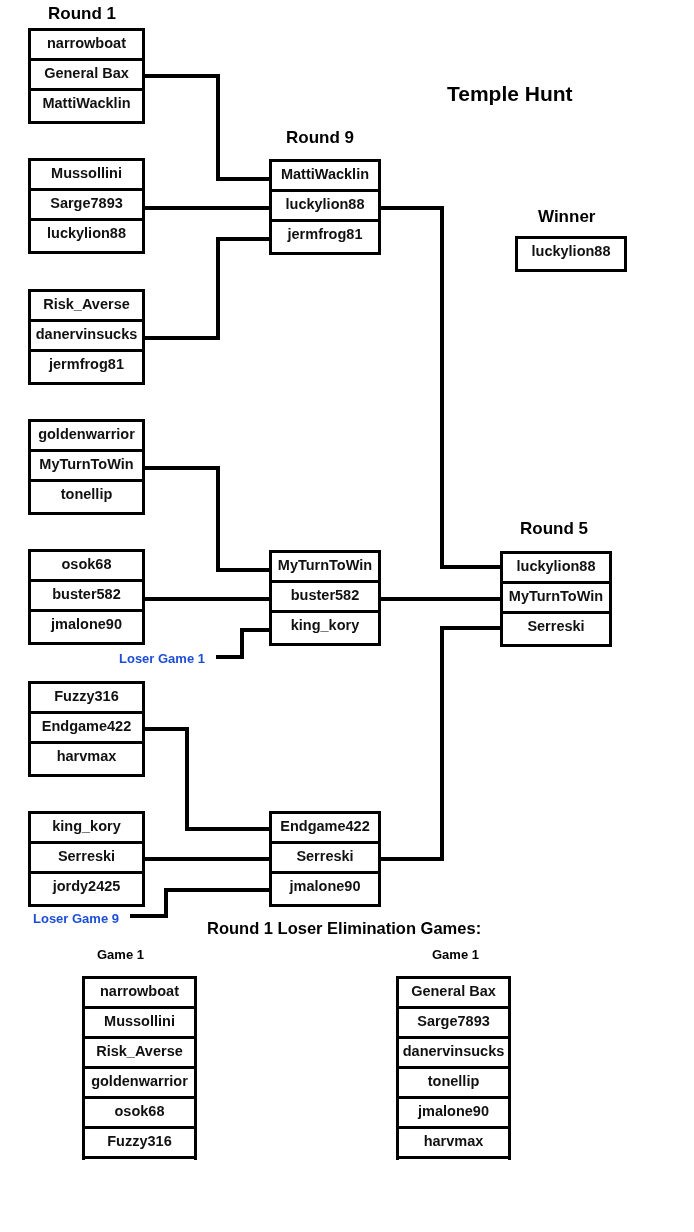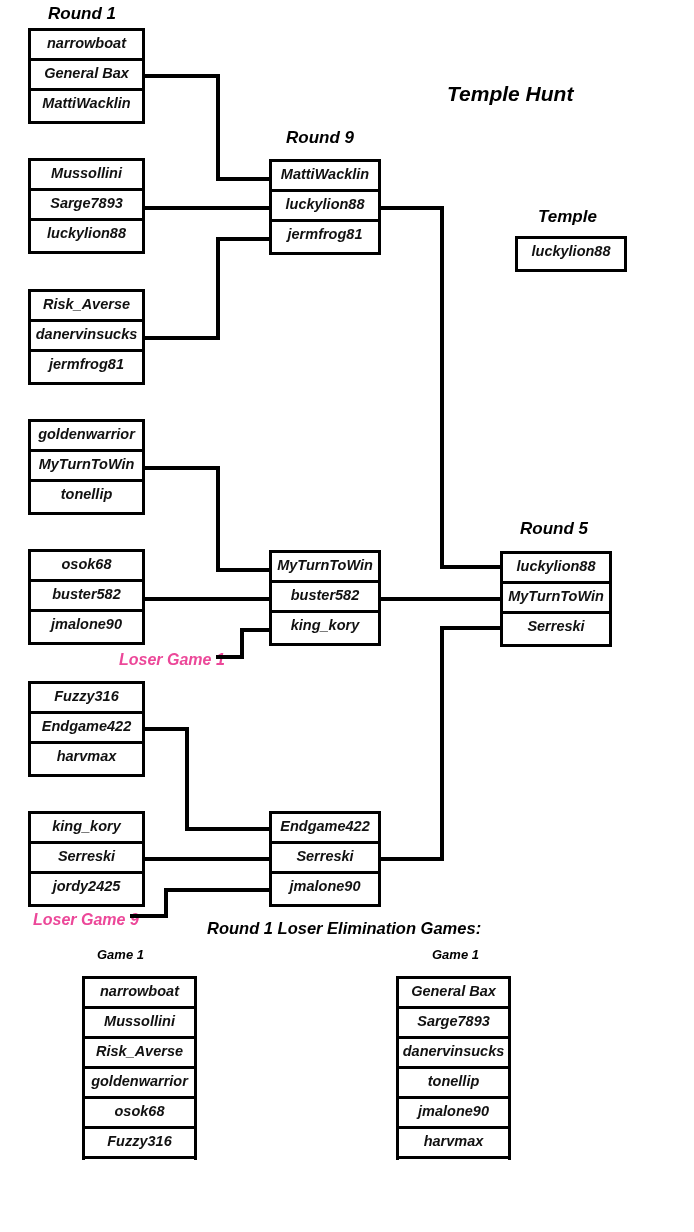--- a/index.html
+++ b/index.html
@@ -10,21 +10,20 @@
   }
   body {
     font-family: "Liberation Sans", sans-serif;
   }
   #bracket {
     position: relative;
     width: 694px;
     height: 1160px;
     background: #ffffff;
     overflow: hidden;
-    font-style: italic;
   }
   
   .group {
     position: absolute;
     box-sizing: border-box;
     border: 3px solid #000000;
     background: #ffffff;
   }
   .slot {
     box-sizing: border-box;
@@ -73,41 +72,41 @@
   }
   .h-section {
     font-size: 16.5px;
     margin-left: 47px;
   }
   .h-game {
     font-size: 13px;
   }
   .loser-label {
     position: absolute;
-    font-size: 16px;
+    font-size: 13px;
     font-weight: bold;
-    color: #ec4899;
+    color: #1d4ed8;
     white-space: nowrap;
   }
   
   .ln {
     position: absolute;
     background: #000000;
   }
 </style>
 </head>
 <body>
 
 <div id="bracket">
 
   <div class="heading h-round" style="left:48px; top:4px;">Round 1</div>
   <div class="heading h-round" style="left:286px; top:128px;">Round 9</div>
   <div class="heading h-round" style="left:520px; top:519px;">Round 5</div>
   <div class="heading h-title" style="left:447px; top:82px;">Temple Hunt</div>
-  <div class="heading h-round" style="left:538px; top:207px;">Temple</div>
+  <div class="heading h-round" style="left:538px; top:207px;">Winner</div>
   <div class="heading h-section" style="left:160px; top:919px;">Round 1 Loser Elimination Games:</div>
   <div class="heading h-game" style="left:97px; top:947px;">Game 1</div>
   <div class="heading h-game" style="left:432px; top:947px;">Game 1</div>
 
   <div class="group" style="left:28px; top:28px; width:117px;">
     <div class="slot">narrowboat</div>
     <div class="slot">General Bax</div>
     <div class="slot">MattiWacklin</div>
   </div>
 

